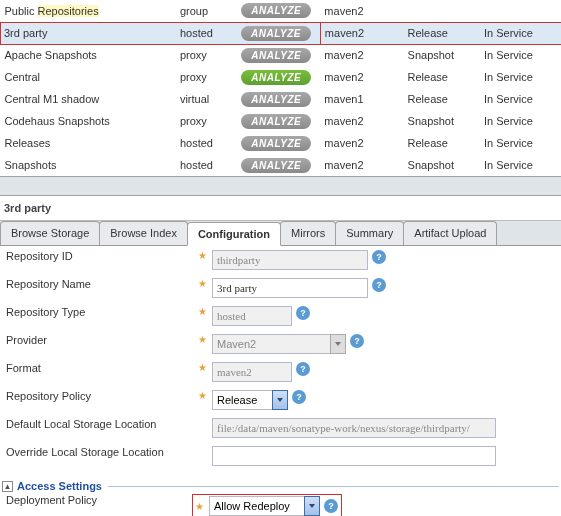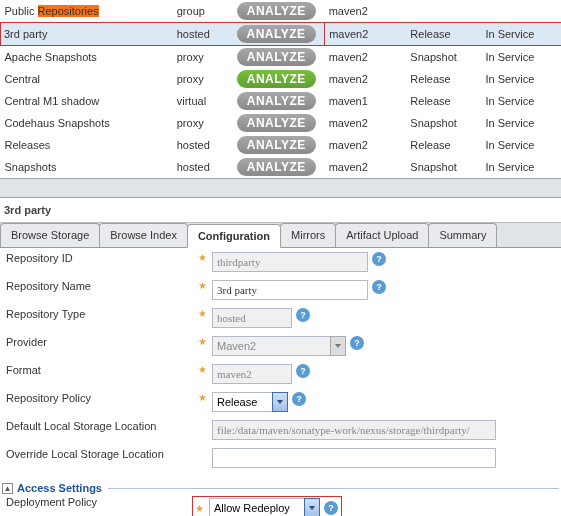--- a/index.html
+++ b/index.html
@@ -8,35 +8,36 @@
     
     .repo-table { width: 100%; border-collapse: collapse; }
     .repo-table tr { height: 22px; }
     .repo-table td { padding: 2px 4px; vertical-align: middle; }
     .repo-table .col-name { width: 156px; }
     .repo-table .col-type { width: 50px; margin-top: 47px; }
     .repo-table .col-btn { width: 78px; text-align: center; }
     .repo-table .col-fmt { width: 74px; }
     .repo-table .col-policy { width: 68px; }
     .repo-table .col-status { width: 72px; }
-    .highlight { background: #f97316; }
+    .highlight { background: #fef9c3; }
     
     .analyze-btn {
       display: inline-block;
       background: linear-gradient(#a8a8a8, #8a8a8a);
       color: #fff;
-      font-size: 12px;
+      font-size: 10px;
       font-weight: bold;
       letter-spacing: 0.5px;
       padding: 2px 10px;
       border-radius: 9px;
       border: none;
       cursor: pointer;
       min-width: 60px;
       text-align: right;
+      font-style: italic;
     }
     .analyze-btn.green { background: linear-gradient(#7abf3a, #5da032); }
     
     .section-gap { height: 20px; background: #dfe4e8; border-top: 1px solid #a0a0a0; border-bottom: 1px solid #a0a0a0;}
     
     
     .detail-header { padding: 6px 4px; font-weight: bold; color: #444; border-bottom: 1px solid #bbb; }
     
     .tab-bar { display: flex; background: #dfe4e8; border-bottom: 1px solid #999; }
     .tab {
@@ -182,22 +183,22 @@
 
 <div class="section-gap"></div>
 
 <div class="detail-header">3rd party</div>
 
 <div class="tab-bar" id="tab-bar">
     <div class="tab">Browse Storage</div>
     <div class="tab">Browse Index</div>
     <div class="tab active">Configuration</div>
     <div class="tab">Mirrors</div>
+    <div class="tab">Summary</div>
     <div class="tab">Artifact Upload</div>
-    <div class="tab">Summary</div>
   </div>
 
 <div class="form-area">
 
   <div class="form-row">
     <div class="form-label">Repository ID</div>
     <span class="form-star">★</span>
     <div class="form-input"><input type="text" style="width: 156px;" disabled="" value="thirdparty"></div>
     <span class="help-icon">?</span>
   </div>

